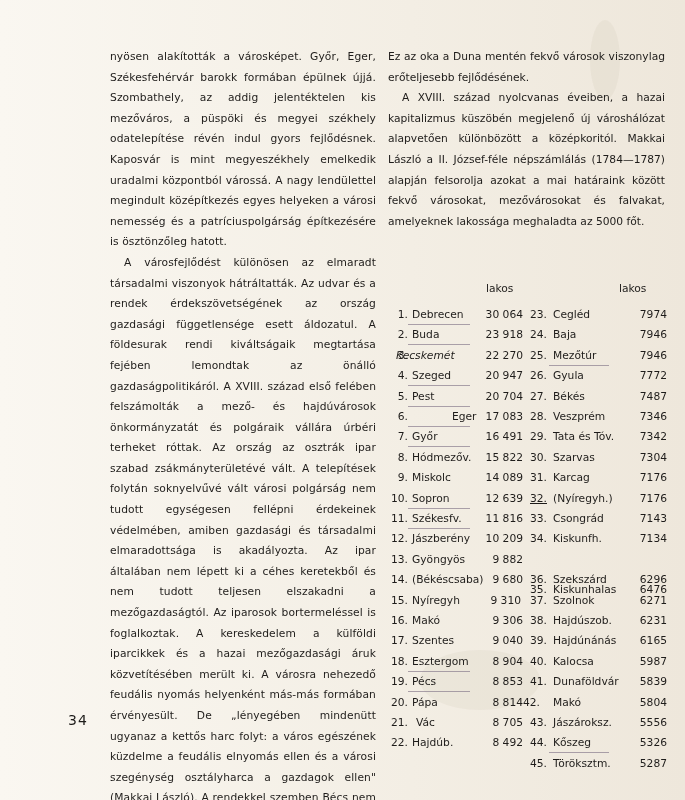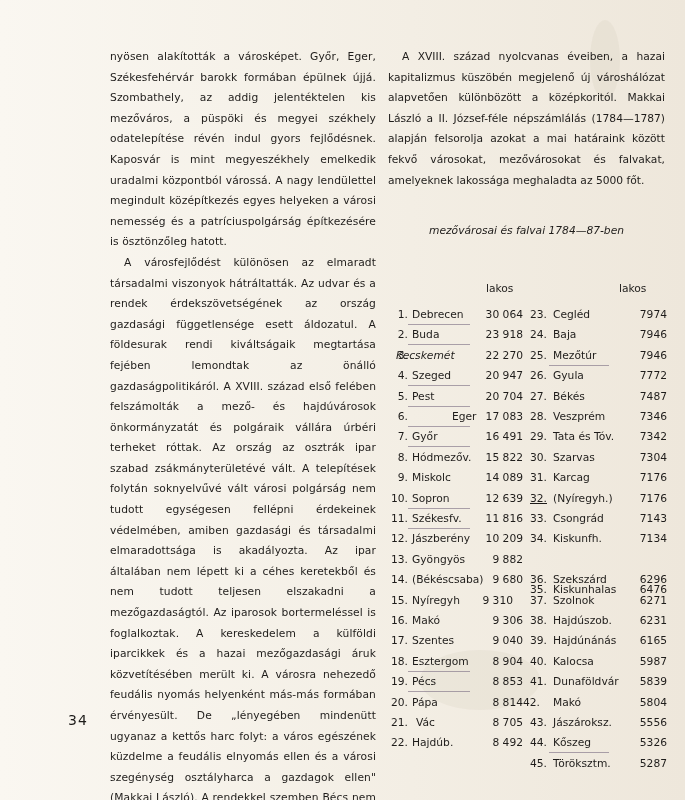--- a/index.html
+++ b/index.html
@@ -118,25 +118,25 @@
 <div class="page-shade"></div>
 <div class="stain" style="left:590px;top:20px;width:30px;height:80px;"></div>
 <div class="stain" style="left:420px;top:650px;width:120px;height:60px;"></div>
 
 <div class="left-col">
   <p>nyösen alakították a városképet. Győr, Eger, Székesfehérvár barokk formában épülnek újjá. Szombathely, az addig jelentéktelen kis mezőváros, a püspöki és megyei székhely odatelepítése révén indul gyors fejlődésnek. Kaposvár is mint megyeszékhely emelkedik uradalmi központból várossá. A nagy lendülettel megindult középítkezés egyes helyeken a városi nemesség és a patríciuspolgárság építkezésére is ösztönzőleg hatott.</p>
   <p class="indent">A városfejlődést különösen az elmaradt társadalmi viszonyok hátráltatták. Az udvar és a rendek érdekszövetségének az ország gazdasági függetlensége esett áldozatul. A földesurak rendi kiváltságaik megtartása fejében lemondtak az önálló gazdaságpolitikáról. A XVIII. század első felében felszámolták a mező- és hajdúvárosok önkormányzatát és polgáraik vállára úrbéri terheket róttak. Az ország az osztrák ipar szabad zsákmányterületévé vált. A telepítések folytán soknyelvűvé vált városi polgárság nem tudott egységesen fellépni érdekeinek védelmében, amiben gazdasági és társadalmi elmaradottsága is akadályozta. Az ipar általában nem lépett ki a céhes keretekből és nem tudott teljesen elszakadni a mezőgazdaságtól. Az iparosok borterme­léssel is foglalkoztak. A kereskedelem a külföldi iparcikkek és a hazai mezőgazdasági áruk közvetítésében merült ki. A városra nehezedő feudális nyomás helyenként más-más formában érvényesült. De „lényegében mindenütt ugyanaz a kettős harc folyt: a város egészének küzdelme a feudális elnyomás ellen és a városi szegénység osztályharca a gazdagok ellen" (Makkai László). A rendekkel szemben Bécs nem támaszkodhatott erős városi polgárságra. Az új, világi arisztokrácia is csak annyiban vett részt a városépítésben, hogy a Bécshez közeleső városokban palotákat építtettek. Így a városok számára csak a gabonakereskedelem nyújtott lehetőséget a fejlődésre.</p>
 </div>
 
 <div class="right-col">
+  <p>Ez az oka a Duna mentén fekvő városok viszonylag erőteljesebb fejlődésének.</p>
   <p class="indent">A XVIII. század nyolcvanas éveiben, a hazai kapitalizmus küszöbén megjelenő új városhálózat alapvetően különbözött a középkoritól. Makkai László a II. József-féle népszámlálás (1784—1787) alapján felsorolja azokat a mai határaink között fekvő városokat, mezővárosokat és falvakat, amelyeknek lakossága meghaladta az 5000 főt.</p>
 </div>
 
 <div class="table-title">
-  <div>mezővárosai és falvai 1784—87-ben</div>
 </div>
 
 <div class="col-head" style="left:486px;">lakos</div>
 <div class="col-head" style="left:619px;">lakos</div>
 
 <div class="table" id="pop-table">
     <div class="row" style="top: 0px;">
       <span class="num" style="left: 0px; width: 20px;">1.</span>
       <span class="name" style="left: 24px;">Debrecen</span>
       <span class="val" style="right: 155px;">30 064</span>
@@ -210,21 +210,21 @@
       <span class="val" style="right: 155px;">9 882</span>
     </div>
     <div class="row" style="top: 265.2px;">
       <span class="num" style="left: 0px; width: 20px;">14.</span>
       <span class="name" style="left: 24px;">(Békéscsaba)</span>
       <span class="val" style="right: 155px;">9 680</span>
     </div>
     <div class="row" style="top: 285.6px;">
       <span class="num" style="left: 0px; width: 20px;">15.</span>
       <span class="name" style="left: 24px;">Nyíregyh</span>
-      <span class="val" style="right: 165px;">9 310</span>
+      <span class="val" style="right: 157px;">9 310</span>
     </div>
     <div class="row" style="top: 306px;">
       <span class="num" style="left: 0px; width: 20px;">16.</span>
       <span class="name" style="left: 24px;">Makó</span>
       <span class="val" style="right: 155px;">9 306</span>
     </div>
     <div class="row" style="top: 326.4px;">
       <span class="num" style="left: 0px; width: 20px;">17.</span>
       <span class="name" style="left: 24px;">Szentes</span>
       <span class="val" style="right: 155px;">9 040</span>

